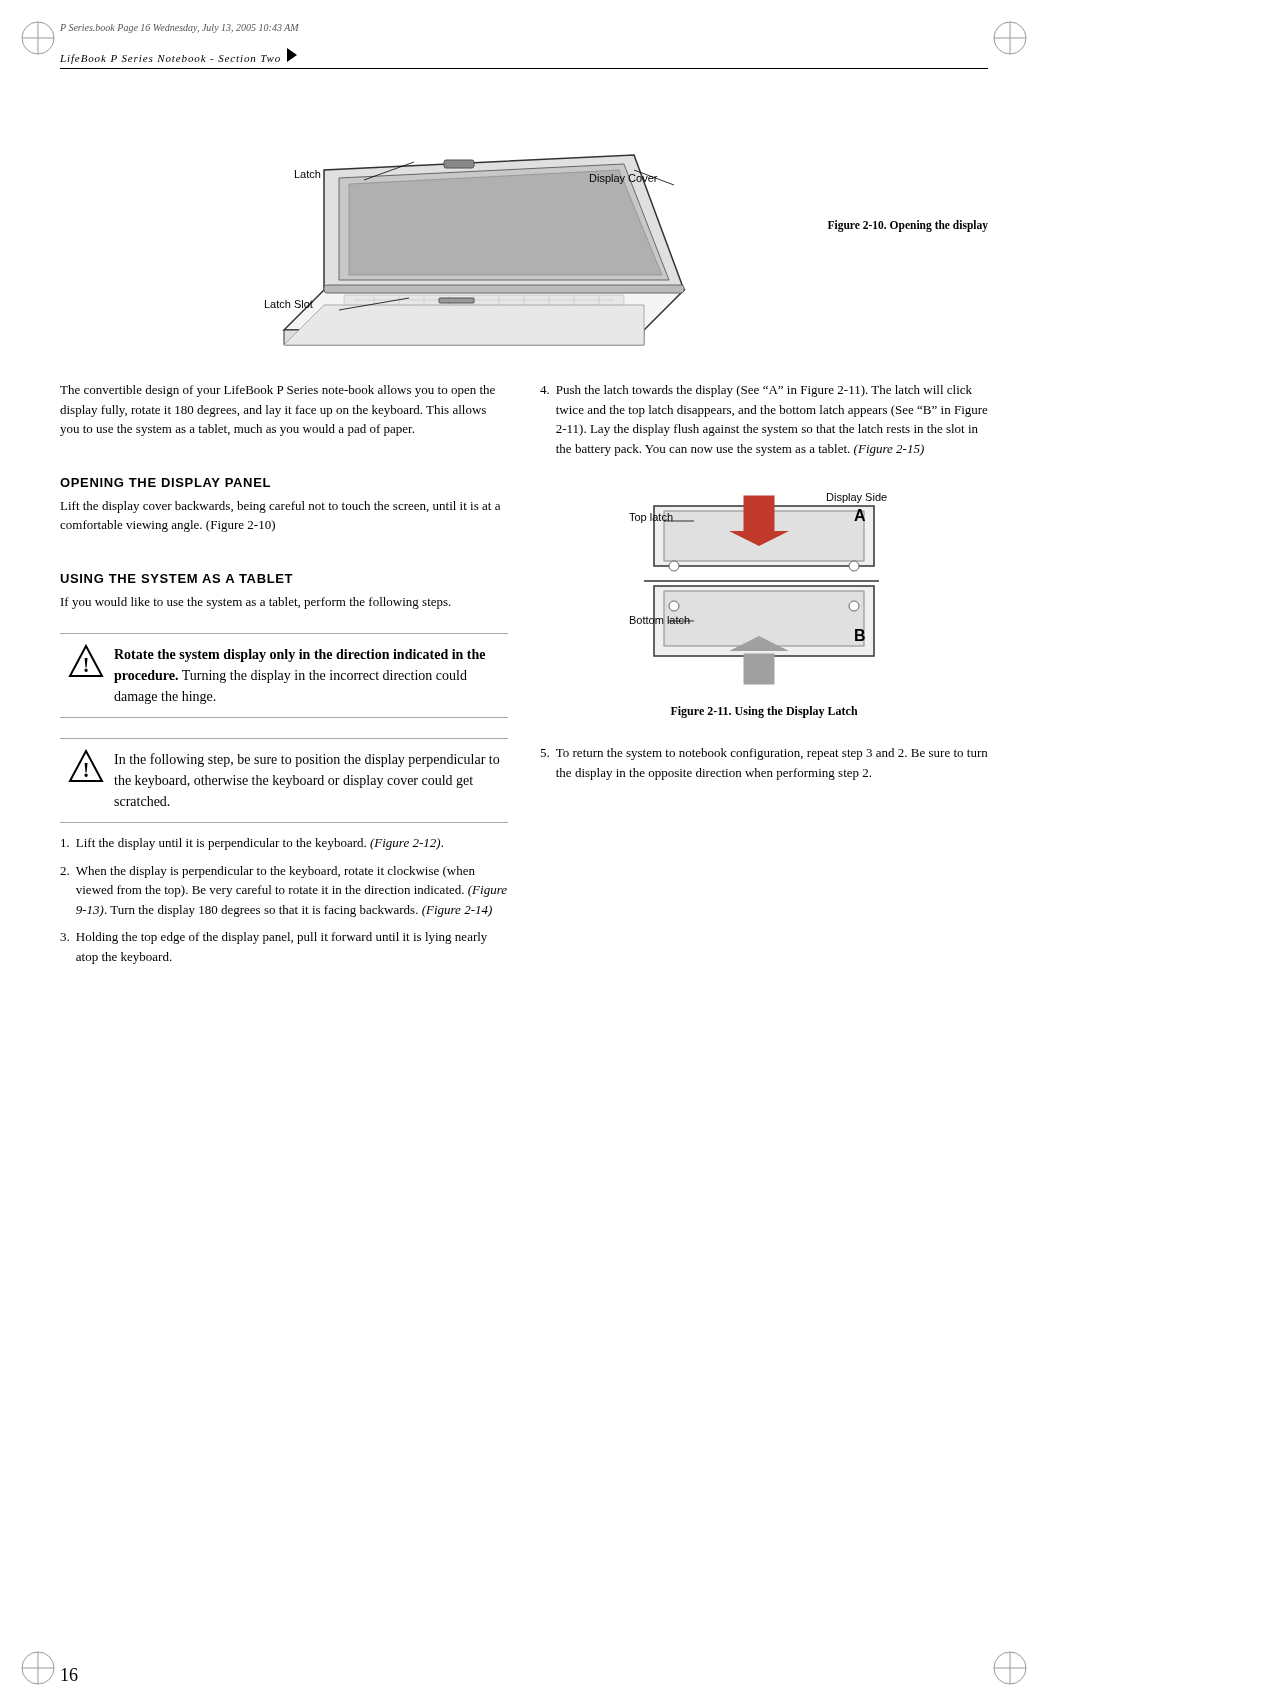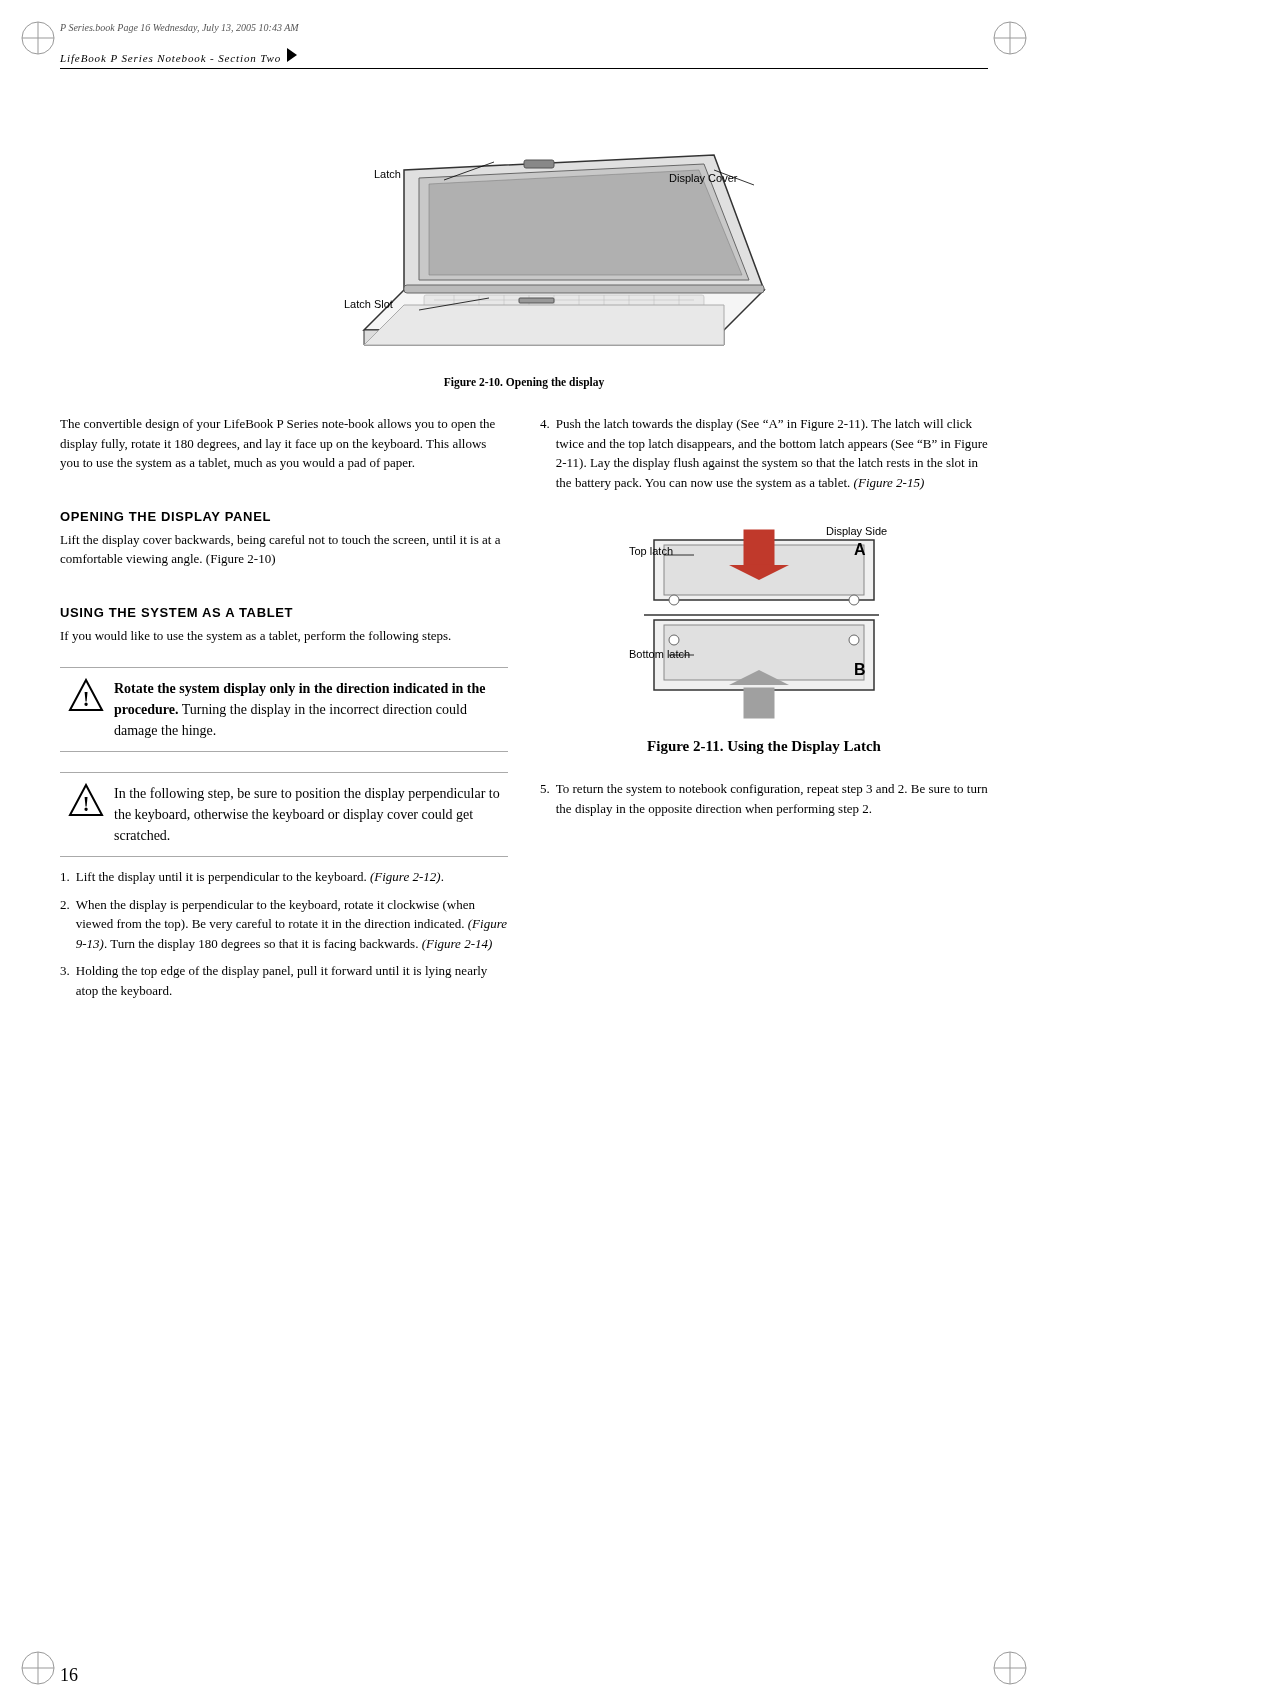--- a/index.html
+++ b/index.html
@@ -97,21 +97,21 @@
 
     .col-right {
       flex: 1;
       display: flex;
       flex-direction: column;
     }
 
     
     .figure-top {
       display: flex;
-      flex-direction: column;
+      flex-direction: row;
       align-items: center;
       margin-bottom: 10px;
       position: relative;
       width: 100%;
     }
 
     .laptop-diagram {
       width: 500px;
       height: 280px;
       position: relative;
@@ -213,21 +213,21 @@
     }
 
     
     .latch-diagram-container {
       position: relative;
       width: 100%;
       margin: 10px 0;
     }
 
     .latch-caption {
-      font-size: 15px;
+      font-size: 12px;
       font-weight: bold;
       text-align: center;
       margin-top: 8px;
     }
 
     
     .page-number {
       position: absolute;
       bottom: 20px;
       left: 60px;

